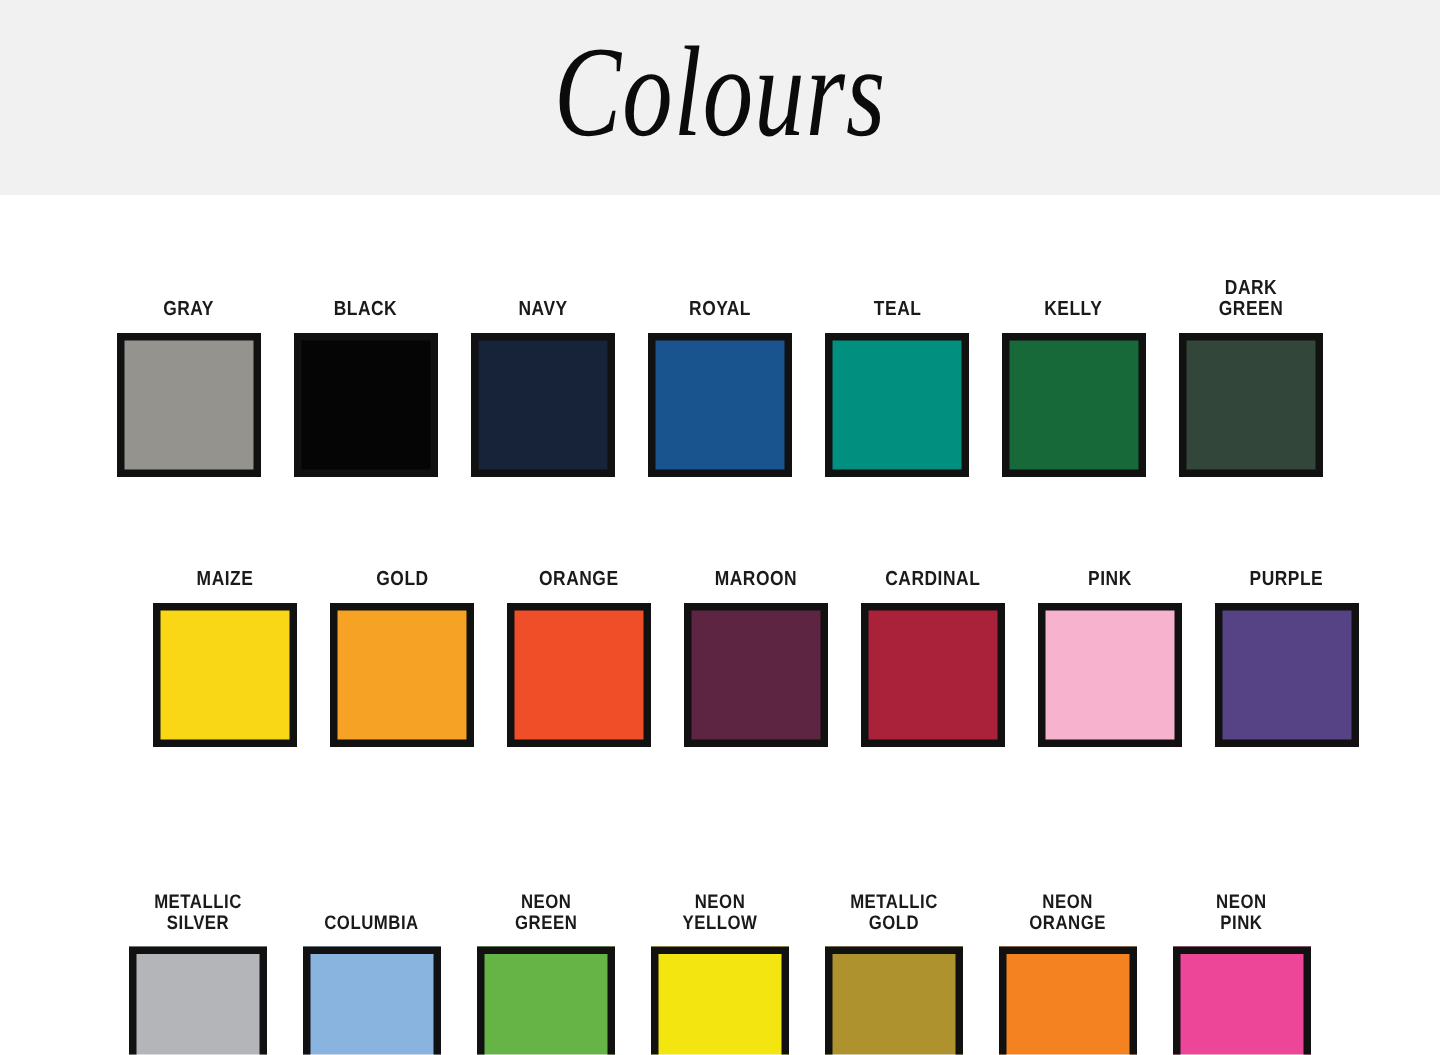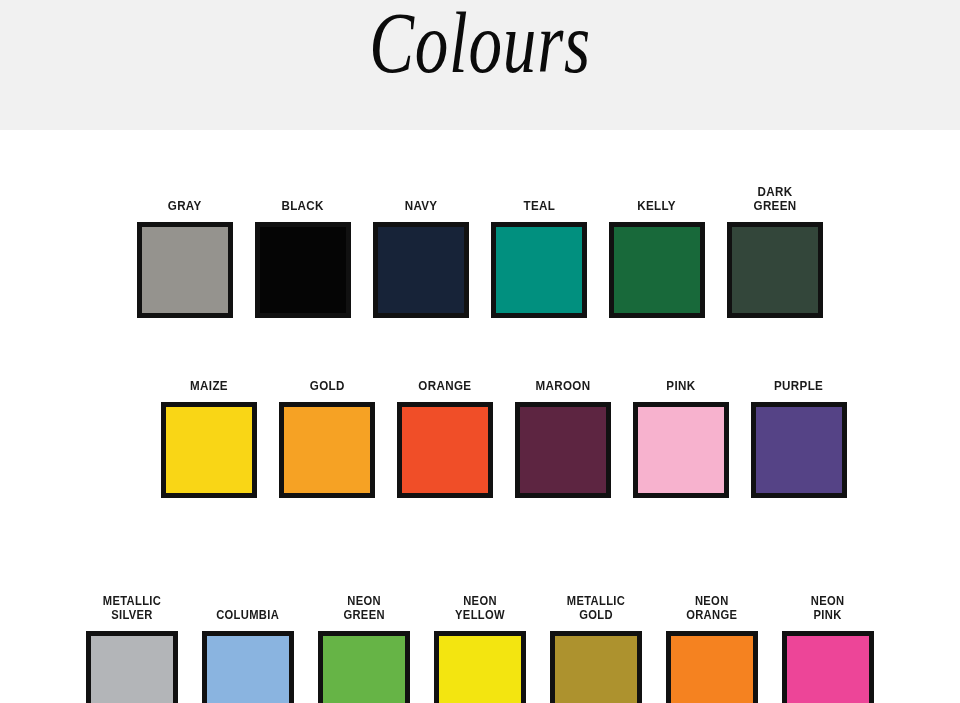--- a/index.html
+++ b/index.html
@@ -24,20 +24,21 @@
 
   
   .header-band {
     position: absolute;
     left: 0;
     top: 0;
     width: 960px;
     height: 130px;
     background: #f1f1f1;
     display: flex;
+    align-items: center;
     justify-content: center;
   }
 
   .header-title {
     font-family: "Liberation Serif", "DejaVu Serif", serif;
     font-style: italic;
     font-weight: 400;
     font-size: 86px;
     line-height: 1;
     letter-spacing: 1px;
@@ -126,20 +127,24 @@
         </div>
         <div class="swatch-cell">
           <div class="swatch-label">BLACK</div>
           <div class="swatch-chip" style="background: rgb(5, 5, 5); border-color: rgb(17, 17, 17);"></div>
         </div>
         <div class="swatch-cell">
           <div class="swatch-label">NAVY</div>
           <div class="swatch-chip" style="background: rgb(23, 35, 56); border-color: rgb(17, 17, 17);"></div>
         </div>
         <div class="swatch-cell">
+          <div class="swatch-label">ROYAL</div>
+          <div class="swatch-chip" style="background: rgb(25, 84, 143); border-color: rgb(17, 17, 17);"></div>
+        </div>
+        <div class="swatch-cell">
           <div class="swatch-label">TEAL</div>
           <div class="swatch-chip" style="background: rgb(1, 144, 127); border-color: rgb(17, 17, 17);"></div>
         </div>
         <div class="swatch-cell">
           <div class="swatch-label">KELLY</div>
           <div class="swatch-chip" style="background: rgb(24, 105, 58); border-color: rgb(17, 17, 17);"></div>
         </div>
         <div class="swatch-cell">
           <div class="swatch-label">DARK
 GREEN</div>
@@ -157,20 +162,24 @@
         </div>
         <div class="swatch-cell">
           <div class="swatch-label">ORANGE</div>
           <div class="swatch-chip" style="background: rgb(240, 78, 40); border-color: rgb(17, 17, 17);"></div>
         </div>
         <div class="swatch-cell">
           <div class="swatch-label">MAROON</div>
           <div class="swatch-chip" style="background: rgb(93, 37, 65); border-color: rgb(17, 17, 17);"></div>
         </div>
         <div class="swatch-cell">
+          <div class="swatch-label">CARDINAL</div>
+          <div class="swatch-chip" style="background: rgb(169, 34, 57); border-color: rgb(17, 17, 17);"></div>
+        </div>
+        <div class="swatch-cell">
           <div class="swatch-label">PINK</div>
           <div class="swatch-chip" style="background: rgb(247, 178, 206); border-color: rgb(17, 17, 17);"></div>
         </div>
         <div class="swatch-cell">
           <div class="swatch-label">PURPLE</div>
           <div class="swatch-chip" style="background: rgb(85, 67, 134); border-color: rgb(17, 17, 17);"></div>
         </div>
       </div>
     <div class="swatch-row row-3">
         <div class="swatch-cell">

